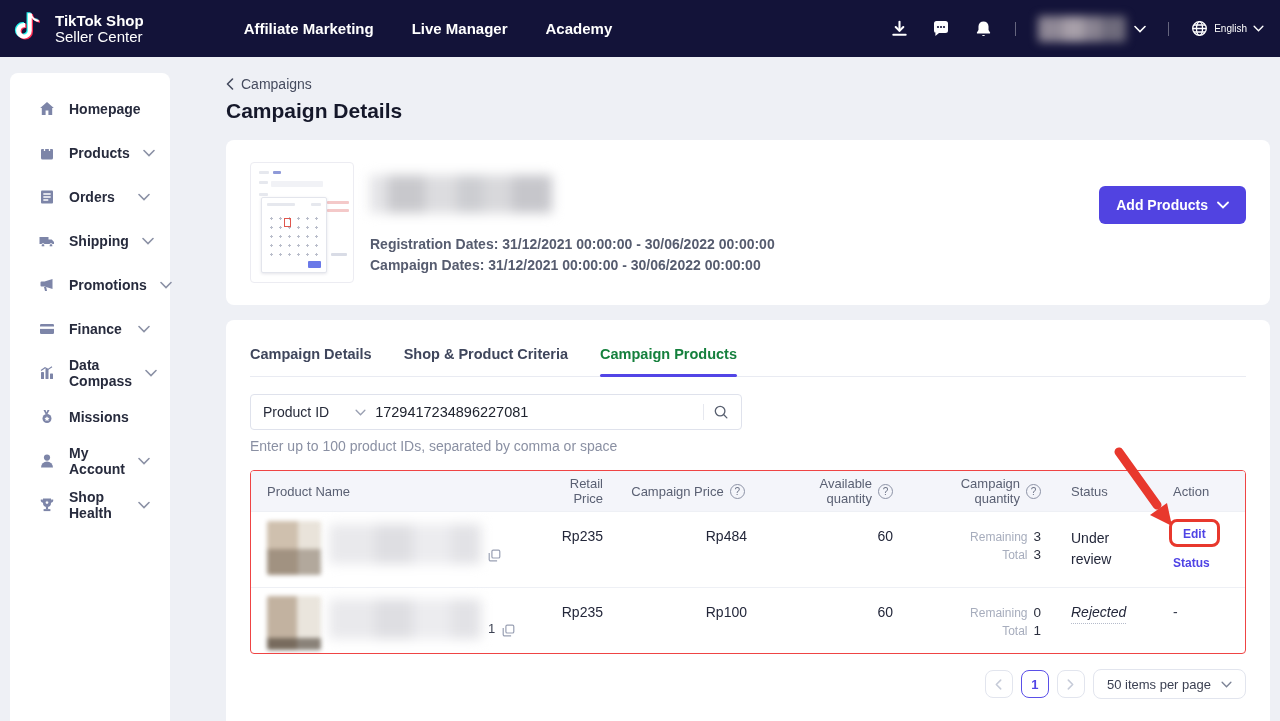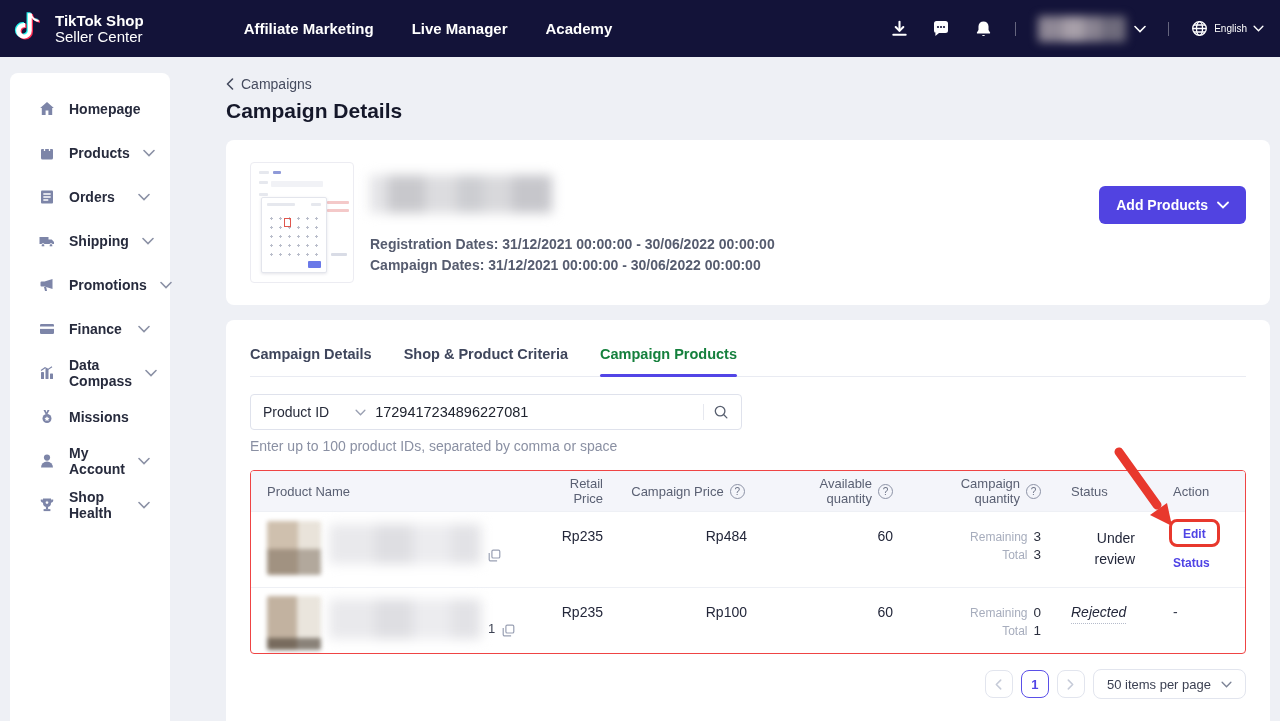--- a/index.html
+++ b/index.html
@@ -112,21 +112,21 @@
                linear-gradient(90deg,#cfc0ae 0 58%, #e9e3da 58%); }
   .p-img.v2 { background:linear-gradient(180deg, rgba(0,0,0,0) 0 78%, rgba(60,50,40,.55) 78%),
                linear-gradient(90deg,#c2b2a0 0 55%, #eae5dd 55%); }
   .p-name { width:152px; height:40px; margin-top:3px; filter:blur(6px); border-radius:2px;
     background:linear-gradient(90deg,#e9e9ec 0 30%,#dedee2 30% 55%,#ececef 55% 80%,#e2e2e6 80%); }
   .id-suffix { font-size:13px; color:#3a3f50; margin-bottom:14px; }
   .copy-ic { margin-bottom:13px; cursor:pointer; display:flex; }
   .qty-line { display:flex; justify-content:flex-end; align-items:baseline; gap:6px; line-height:18px; }
   .qty-label { font-size:12px; color:#a7adbd; }
   .qty-val { font-size:13.5px; color:#2a2e3d; }
-  .status-txt { line-height:21px; width:64px;text-align:right; }
+  .status-txt { line-height:21px; width:64px; }
   .status-dotted { border-bottom:1px dotted #b5bbca; padding-bottom:3px;font-style:italic; }
   .link { color:#4f43e5; font-weight:600; font-size:12px; cursor:pointer; }
   .edit-box { display:inline-block; border:3px solid #e8382d; border-radius:8px; padding:3px 11px; margin:-4px 0 0 -4px; }
   .delete-link { display:block; margin-top:9px; }
   .dash { color:#3a3f50; }
 
   
   .pager { margin-top:15px; display:flex; justify-content:flex-end; align-items:center; gap:8px; }
   .pg-btn { width:28px; height:28px; border:1px solid #e2e5ee; border-radius:8px; background:#fff;
     display:flex; align-items:center; justify-content:center; cursor:pointer; }

